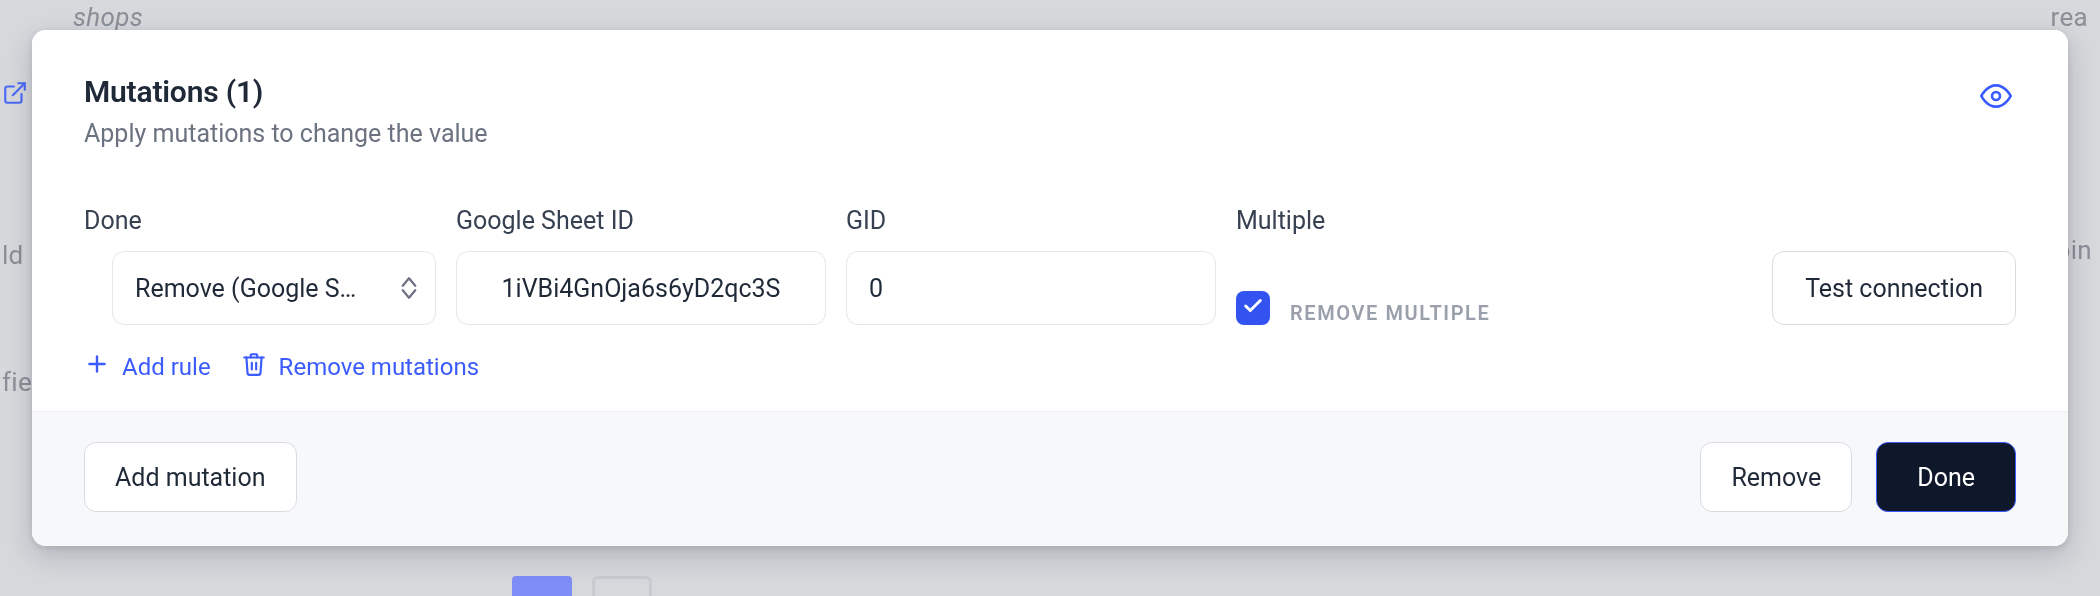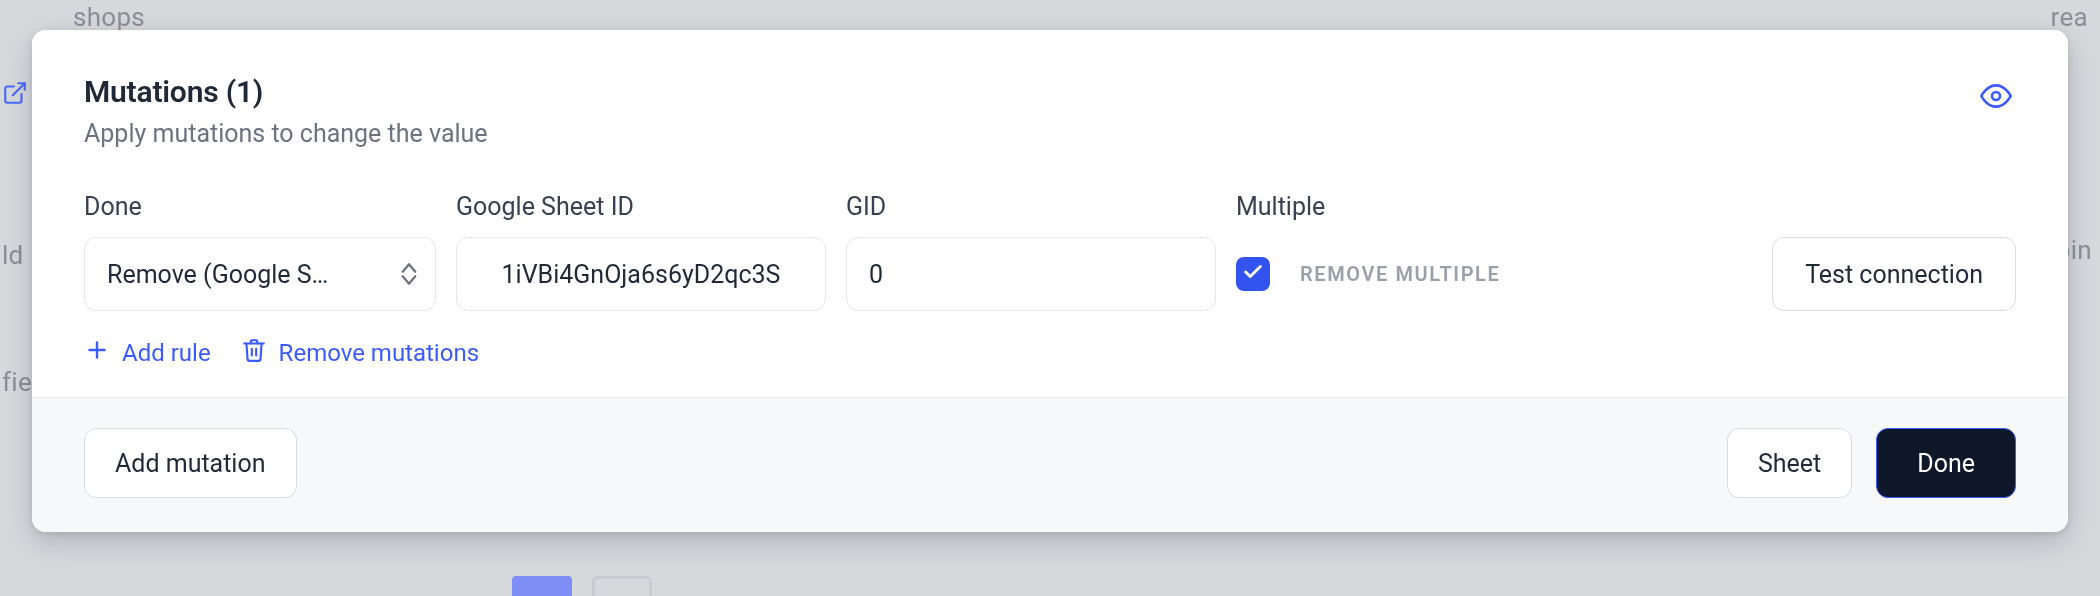--- a/index.html
+++ b/index.html
@@ -12,21 +12,21 @@
       color: #1f2937;
     }
 
     
     .bg-hint {
       position: absolute;
       color: #8b8f97;
       font-size: 26px;
       letter-spacing: 0.3px;
     }
-    .bg-hint.top-left  { top: 2px;  left: 73px;  }
+    .bg-hint.top-left  { top: 2px;  left: 73px; font-style: italic;  }
     .bg-hint.top-right { top: 2px;  right: 12px; }
     .bg-hint.mid-left1 { top: 240px; left: 2px; }
     .bg-hint.mid-left2 { top: 367px; left: 2px;  }
     .bg-hint.mid-right { top: 235px; right: 8px;}
     .bg-blue-square {
       position: absolute; left: 512px; bottom: 0; width: 60px; height: 20px;
       background: #7e8ef6; border-radius: 4px 4px 0 0;
     }
     .bg-gray-square {
       position: absolute; left: 592px; bottom: 0; width: 60px; height: 20px;
@@ -47,21 +47,21 @@
       overflow: hidden;
     }
 
     .modal-body {
       padding: 44px 52px 28px 52px;
       background: #ffffff;
     }
 
     .hdr-row {
       display: flex; align-items: flex-start; justify-content: space-between;
-      margin-bottom: 44px;
+      margin-bottom: 58px;
     }
     .hdr-text h2 {
       font-size: 30px; font-weight: 650; color: #1f2937; letter-spacing: -0.2px;
       margin-bottom: 10px;
     }
     .hdr-text p {
       font-size: 25px; color: #6b7280; font-weight: 400;
     }
     .eye-btn {
       width: 40px; height: 40px; display: flex; align-items: center; justify-content: center;
@@ -76,39 +76,39 @@
     }
     .field { display: flex; flex-direction: column; }
     .field label {
       font-size: 25px; color: #374151; font-weight: 450; margin-bottom: 16px;
     }
     .control {
       height: 74px; border: 1.5px solid #e4e6ea; border-radius: 12px;
       background: #fff; font-size: 25px; color: #1f2937;
       display: flex; align-items: center; padding: 0 22px;
     }
-    .select-wrap { position: relative; }
+    .select-wrap { position: relative; margin-left: 28px; }
     .select-wrap .stepper {
       position: absolute; right: 18px; top: 50%; transform: translateY(-50%);
       display: flex; flex-direction: column; gap: 2px; color: #6b7280;
     }
     .select-wrap .stepper svg { width: 16px; height: 10px; display:block; }
     .select-text {
       white-space: nowrap; overflow: hidden; text-overflow: ellipsis;
       padding-right: 36px; width: 100%;
     }
     .input-like { border: 1.5px solid #e4e6ea; }
 
     .f-type  { width: 352px; }
     .f-sheet { width: 370px; }
     .f-sheet .control { text-align: center; justify-content: center; }
     .f-gid   { width: 370px; }
     .f-gid .control { }
     .f-mult  { flex: 1; }
-    .mult-inner { display: flex; align-items: center; gap: 30px; height: 74px; }
+    .mult-inner { display: flex; align-items: flex-end; gap: 20px; height: 74px; }
     .checkbox {
       width: 34px; height: 34px; border-radius: 8px;
       background: #3253f0; display: flex; align-items: center; justify-content: center;
       flex-shrink: 0;
     }
     .checkbox svg { width: 22px; height: 22px; color: #fff; }
     .mult-label {
       font-size: 20px; letter-spacing: 1.6px; color: #9aa0ab; font-weight: 600;
       text-transform: uppercase;
     }
@@ -258,20 +258,20 @@
       </span>
     </div>
   </div>
 
   <div class="modal-footer">
     <div class="btn btn-secondary">
       <span>Add mutation</span>
     </div>
     <div class="footer-right">
       <div class="btn btn-secondary">
-        <span>Sheet</span>
+        <span>Remove</span>
       </div>
       <div class="btn btn-primary">
         <span>Done</span>
       </div>
     </div>
   </div>
 </div>
 
 </body></html>

